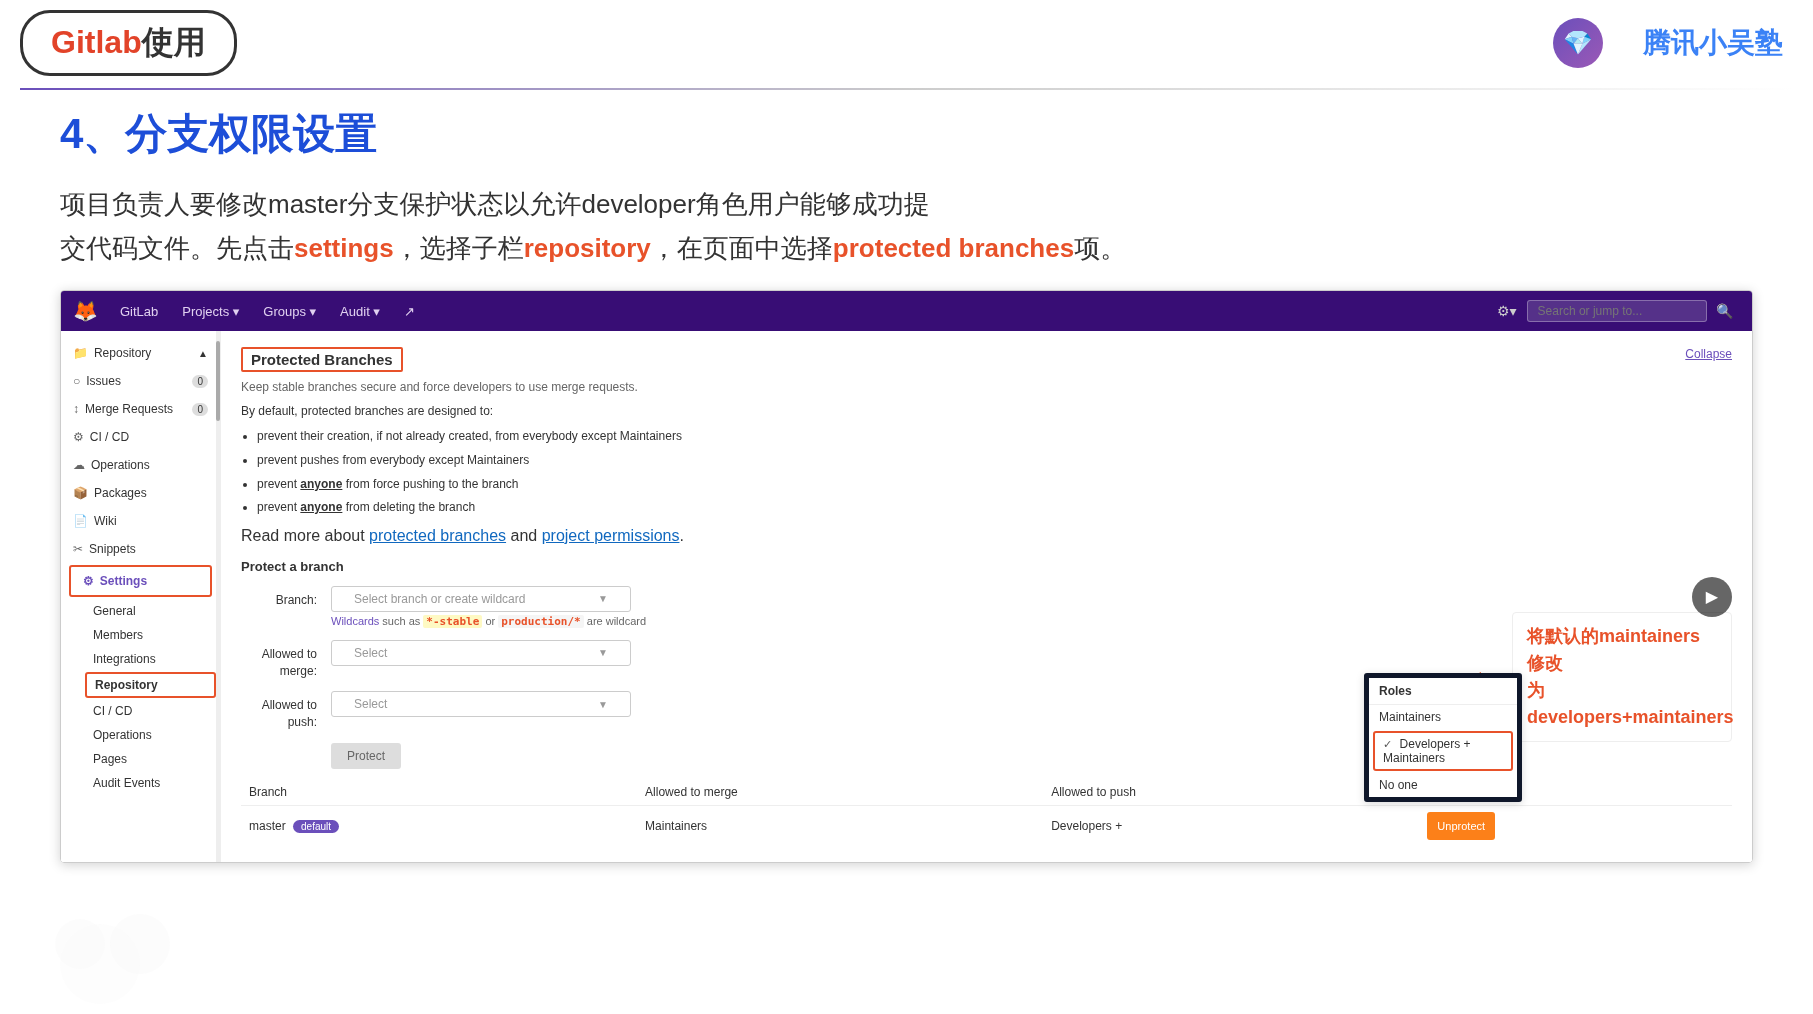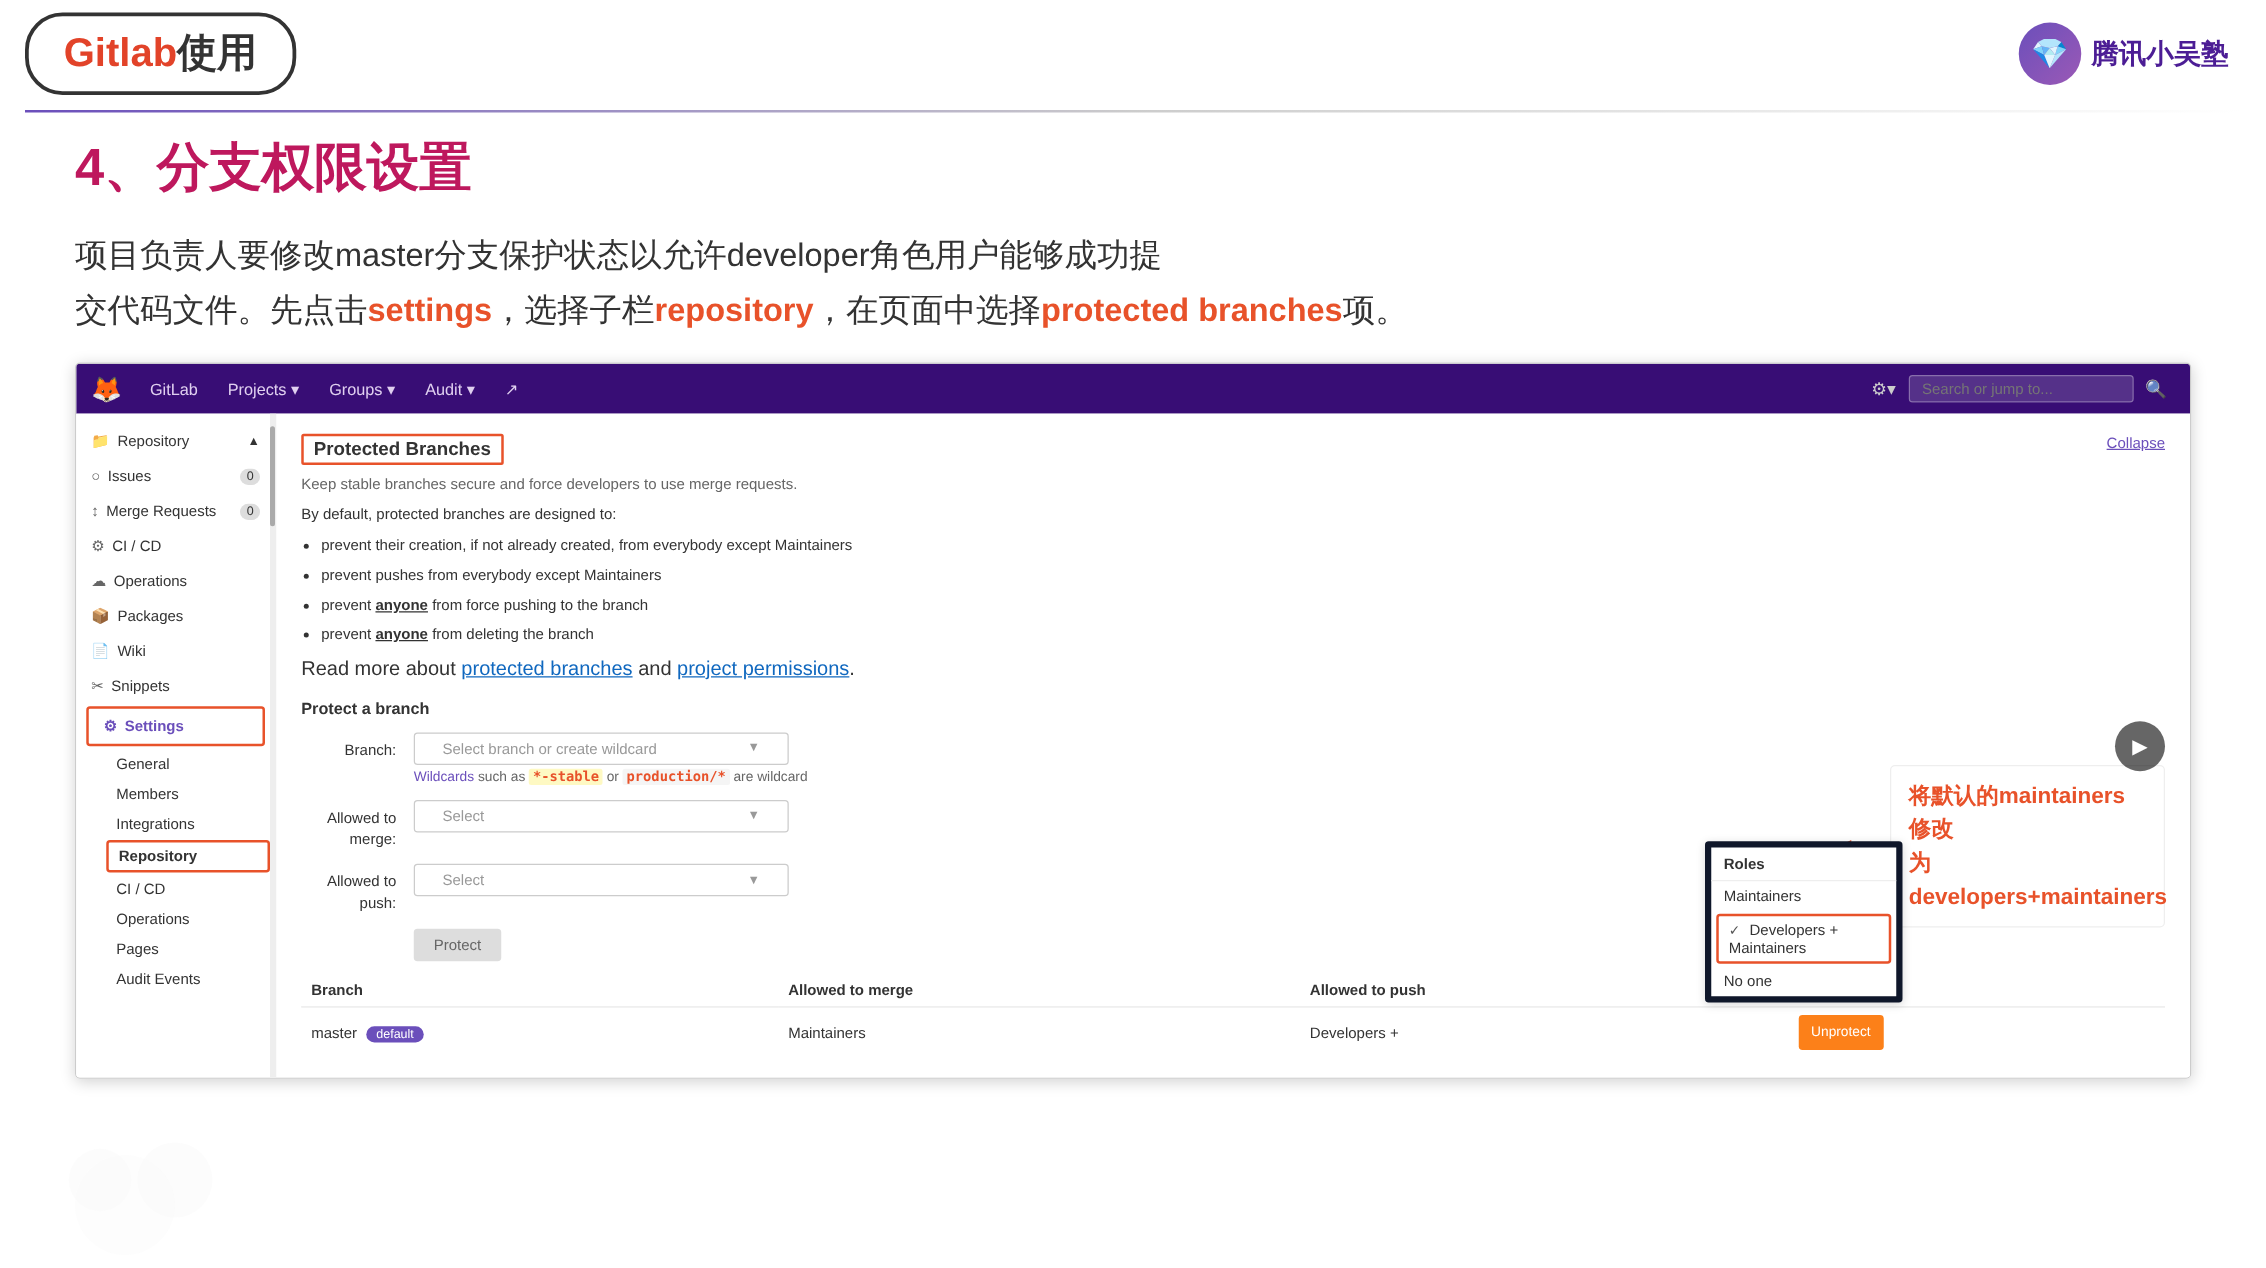--- a/index.html
+++ b/index.html
@@ -48,30 +48,31 @@
       height: 50px;
       background: linear-gradient(135deg, #6b4fbb, #9b59b6);
       border-radius: 50%;
       display: flex;
       align-items: center;
       justify-content: center;
       color: white;
       font-size: 24px;
     }
     .header-logo-text {
-      font-size: 22px;
-      color: #4c1d95;
-      font-weight: bold;
+      font-size: 28px;
+      color: #3b82f6;
+      font-weight: bold;
+      margin-left: 32px;
     }
 
     
     .section-title {
       font-size: 42px;
       font-weight: bold;
-      color: #be185d;
+      color: #1d4ed8;
       padding: 20px 60px 10px 60px;
     }
 
     
     .body-text {
       font-size: 26px;
       color: #333;
       padding: 10px 60px 20px 60px;
       line-height: 1.7;
     }
@@ -314,21 +315,21 @@
 
     
     .branch-table {
       width: 100%;
       border-collapse: collapse;
       margin-top: 10px;
     }
     .branch-table th {
       font-size: 12px;
       color: #333;
-      font-weight: bold;
+      font-weight: normal;
       text-align: left;
       padding: 6px 8px;
       border-bottom: 1px solid #eee;
     }
     .branch-table td {
       font-size: 12px;
       color: #333;
       padding: 6px 8px;
     }
     .badge-default {

